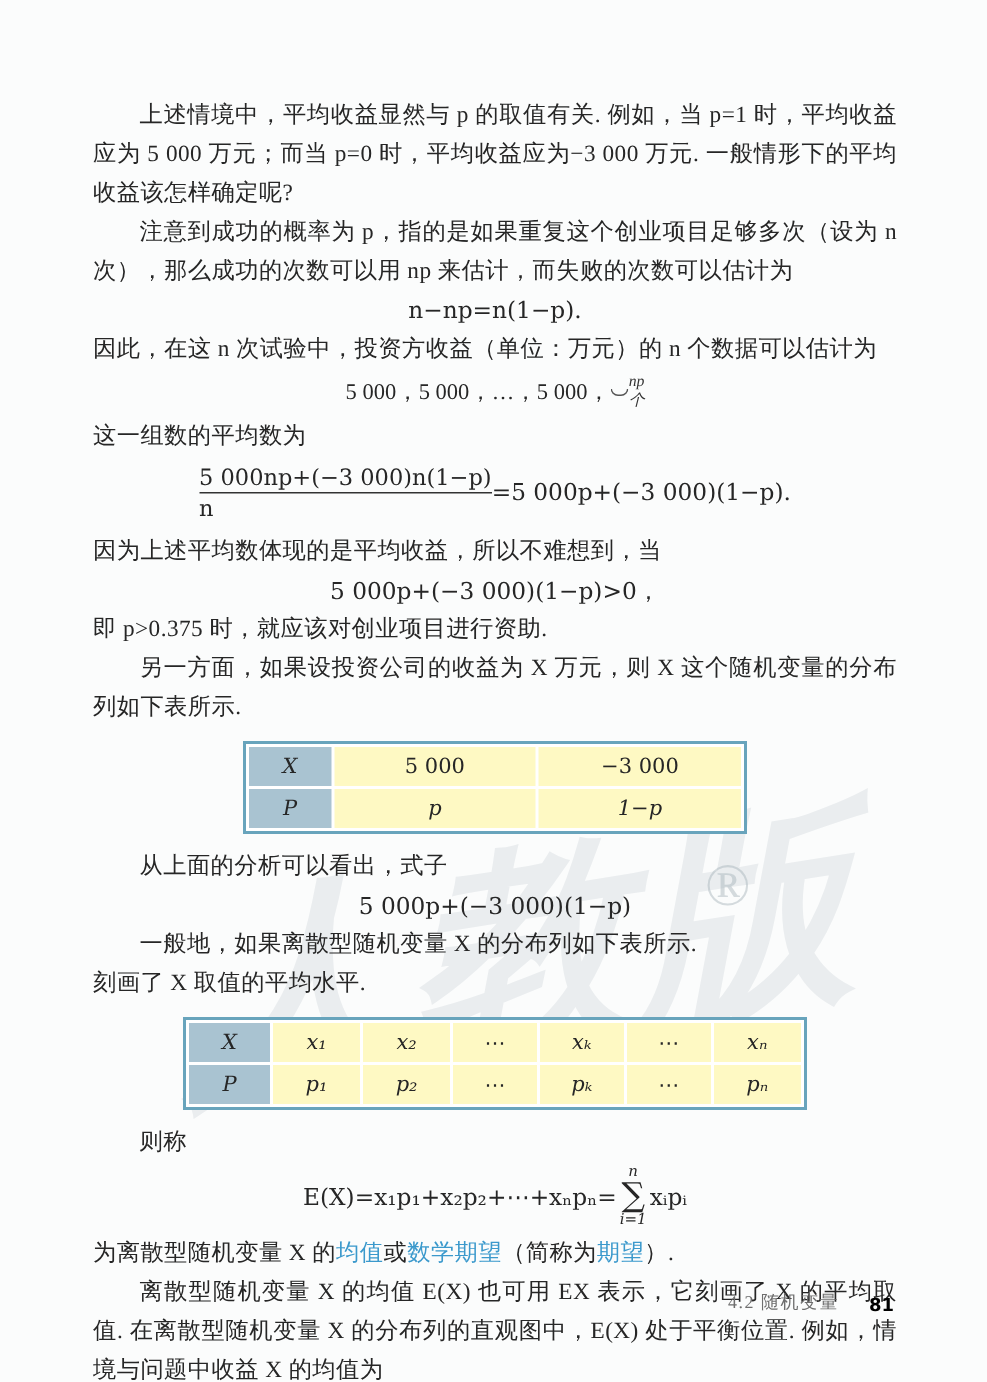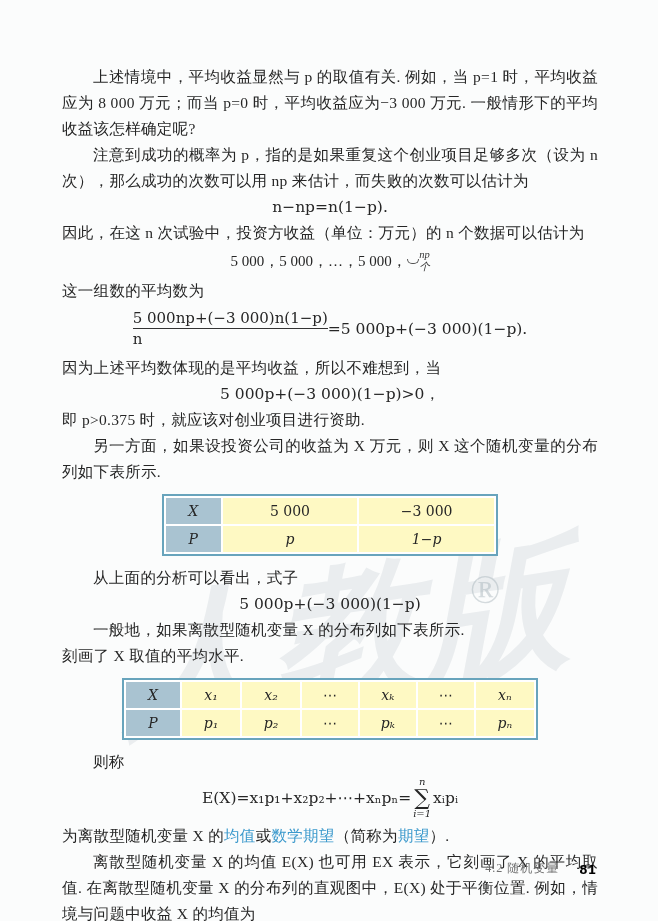--- a/index.html
+++ b/index.html
@@ -100,21 +100,21 @@
 </head>
 <body>
 
 <div class="page">
 
   <div class="watermark">人教版</div>
   <div class="registered">®</div>
 
   <div class="content">
 
-    <p class="para indent">上述情境中，平均收益显然与 p 的取值有关. 例如，当 p=1 时，平均收益应为 8 000 万元；而当 p=0 时，平均收益应为−3 000 万元. 一般情形下的平均收益该怎样确定呢?</p>
+    <p class="para indent">上述情境中，平均收益显然与 p 的取值有关. 例如，当 p=1 时，平均收益应为 5 000 万元；而当 p=0 时，平均收益应为−3 000 万元. 一般情形下的平均收益该怎样确定呢?</p>
 
     <p class="para indent">注意到成功的概率为 p，指的是如果重复这个创业项目足够多次（设为 n 次），那么成功的次数可以用 np 来估计，而失败的次数可以估计为</p>
 
     <div class="formula">n−np=n(1−p).</div>
 
     <p class="para">因此，在这 n 次试验中，投资方收益（单位：万元）的 n 个数据可以估计为</p>
 
     <div class="seq-line">
       <span class="seq-group">
         <span class="seq-values">5 000，5 000，…，5 000，</span>

